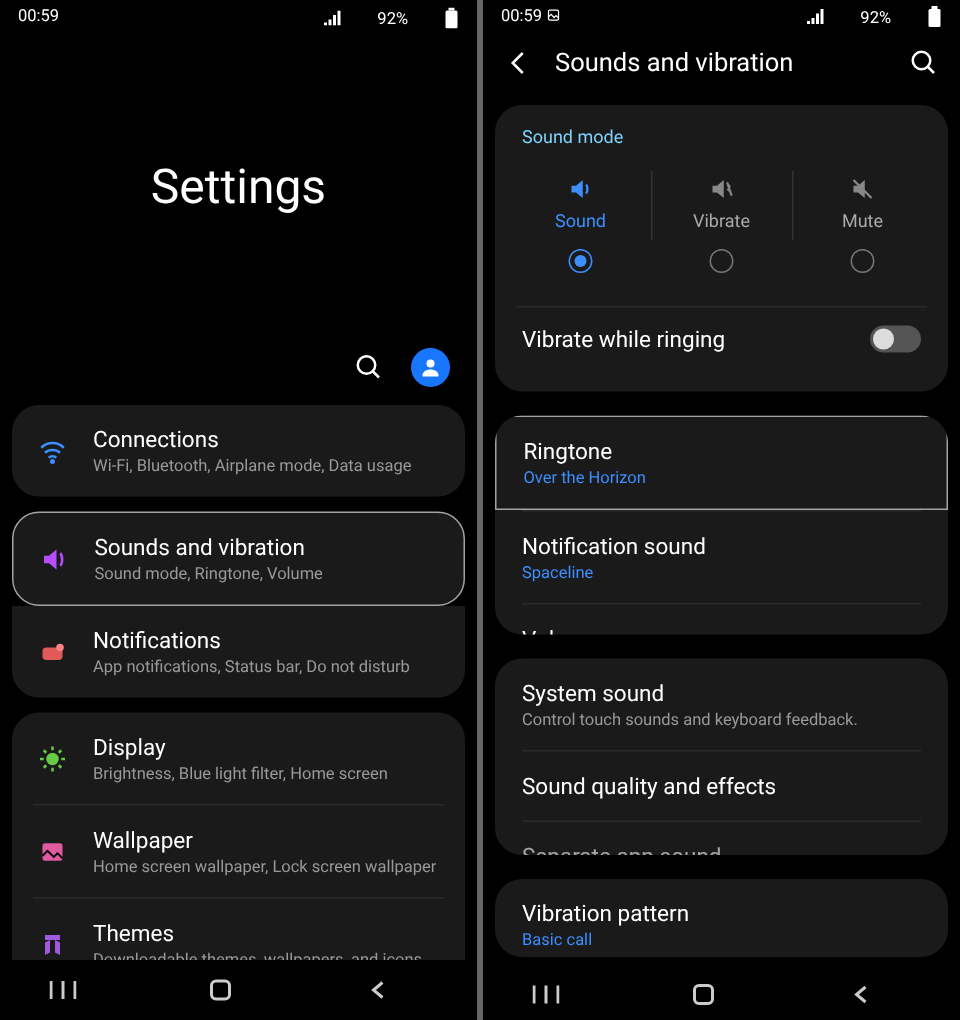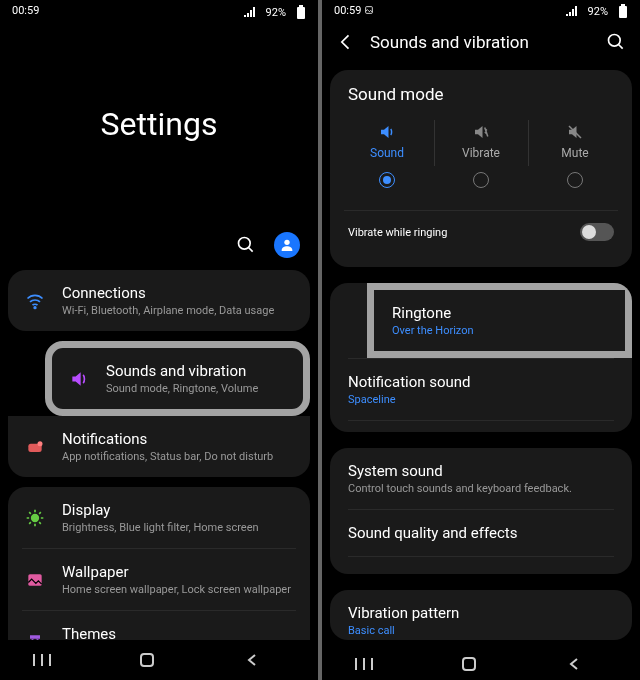--- a/index.html
+++ b/index.html
@@ -21,21 +21,21 @@
     display: flex;
     flex-direction: column;
   }
   .status-bar {
     display: flex;
     justify-content: space-between;
     padding: 4px 12px;
     font-size: 11px;
     height: 24px;
   }
-  .status-right { display: flex; align-items: center; gap: 10px; }
+  .status-right { display: flex; align-items: center; gap: 24px; }
   .title-area {
     height: 200px;
     display: flex;
     align-items: center;
     justify-content: center;
     text-align: right;
   }
   .title-area h1 { font-size: 32px; font-weight: 400; }
   .search-row {
     display: flex;
@@ -67,39 +67,39 @@
     position: relative;
   }
   .item-icon {
     width: 22px; height: 22px;
     display: flex; align-items: center; justify-content: center;
     flex-shrink: 0;
   }
   .item-text { flex: 1; min-width: 0; }
   .item-title { font-size: 15px; color: #fff; }
   .item-sub { font-size: 11px; color: #999; margin-top: 2px; }
-  .highlight { border: 7px solid #a3a3a3; margin-left: 37px; }
+  .highlight { border: 1px solid #a3a3a3; }
   .divider { height: 1px; background: #2a2a2a; margin: 0 14px; }
 
   
   .header {
     display: flex;
     align-items: center;
     gap: 14px;
     padding: 10px 14px;
   }
   .header-title { font-size: 17px; flex: 1; }
 
   .section {
     background: #1a1a1a;
     border-radius: 18px;
     margin: 8px;
     padding: 14px 0;
   }
-  .section-title { font-size: 17px; padding: 0 18px 12px; color: #ffffff; }
+  .section-title { font-size: 12px; padding: 0 18px 12px; color: #7dd3fc; }
   .mode-row {
     display: flex;
     justify-content: space-around;
     padding: 0 10px 6px;
   }
   .mode {
     flex: 1;
     text-align: center;
     position: relative;
     padding: 6px 0;
@@ -361,21 +361,21 @@
               <path d="M4 9v6h4l6 5V4L8 9H4z"></path>
               <line x1="4" y1="4" x2="20" y2="20" stroke="#888" stroke-width="2"></line>
             </svg>
         </div>
         <div class="mode-label">Mute</div>
         <div class="radio"></div>
       </div>
     </div>
     <div class="divider" style="margin-top:10px"></div>
     <div class="row">
-      <span style="font-size:11px">Vibrate while ringing</span>
+      <span style="font-size:15px">Vibrate while ringing</span>
       <div class="toggle"></div>
     </div>
   </div>
 
   <div class="list2">
     <div class="row highlight" style="border-radius:0">
       <div class="row-text">
         <div class="t">Ringtone</div>
         <div class="s" style="color:#3d8eff">Over the Horizon</div>
       </div>

